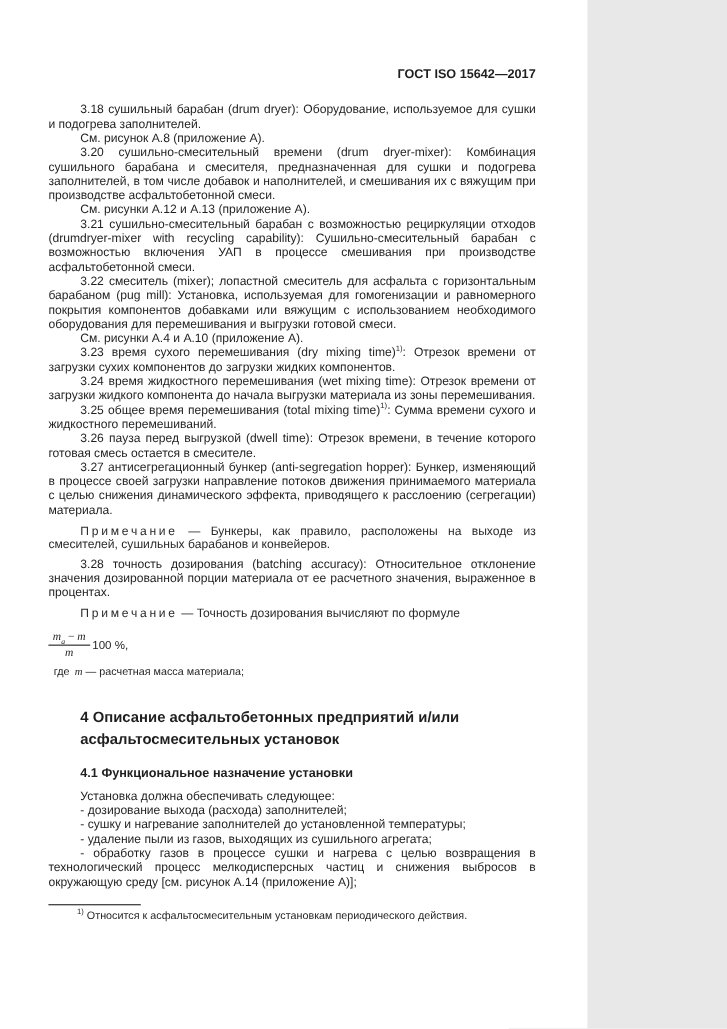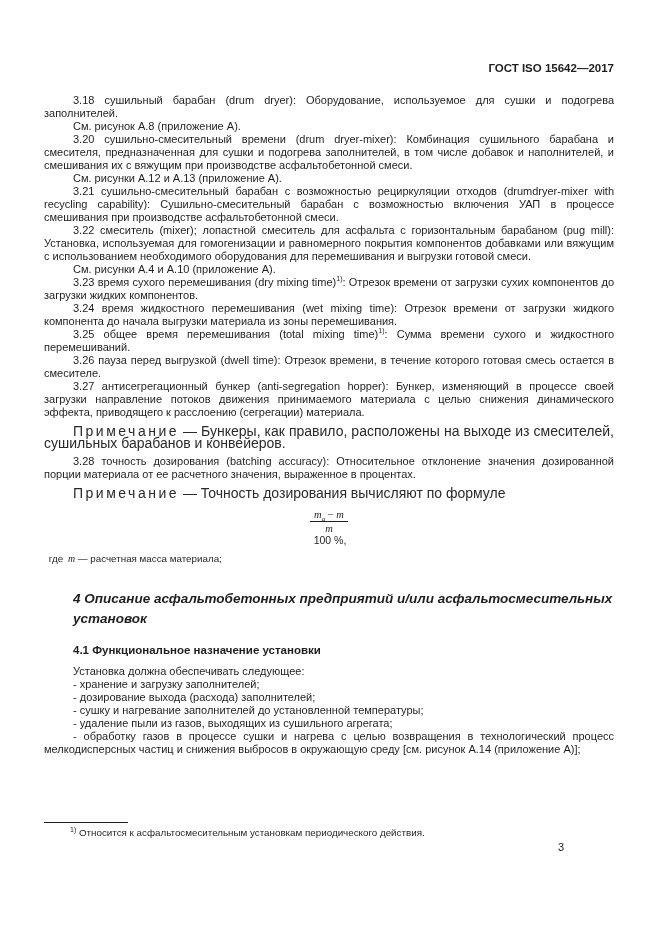--- a/index.html
+++ b/index.html
@@ -1,20 +1,20 @@
 <!DOCTYPE html>
 <html><head>
 <meta charset="utf-8">
 <style>
   * { margin:0; padding:0; box-sizing:border-box; }
   html,body { background:#e8e8e8; }
   body { font-family:"Liberation Sans", sans-serif; }
   .page {
     position:relative;
-    width:661px; height:935px;
+    width:534px; height:935px;
     background:#ffffff;
     color:#1f1f1f;
     overflow:hidden;
   }
   .content {
     position:absolute;
     left:44px; right:47px; top:62px;
   }
   .running-header {
     text-align:right;
@@ -23,37 +23,36 @@
     margin-bottom:20px;
   }
   p.body {
     font-size:11px;
     line-height:13px;
     text-align:justify;
     text-indent:29px;
     margin:0;
   }
   p.note {
-    font-size:14px;
+    font-size:11px;
     line-height:12px;
     text-align:justify;
     text-indent:29px;
     margin:6px 0;
     color:#2a2a2a;
   }
   .sp { letter-spacing:2.5px; }
   sup { font-size:7px; vertical-align:super; line-height:0; }
   b { font-weight:normal; }
 
   .formula-row {
     display:flex;
     align-items:center;
     margin:10px 0 6px;
     font-size:10.5px;
-    flex-direction:column;
   }
   .frac {
     display:inline-flex;
     flex-direction:column;
     align-items:center;
     text-align:center;
     font-family:"Liberation Serif", serif;
   }
   .frac .num {
     border-bottom:1px solid #1f1f1f;
@@ -81,21 +80,20 @@
   .where-line { margin:0; }
   .where-label { display:inline-block; width:24px;text-align:center; }
   .where-line.indent2 { padding-left:24px; }
 
   h2.sec-heading {
     font-size:13.5px;
     font-weight:bold;
     line-height:20px;
     padding-left:29px;
     margin:24px 0 0;
-    font-style:italic;
   }
   h3.sub-heading {
     font-size:11.5px;
     font-weight:bold;
     margin:15px 0 9px;
     padding-left:29px;
   }
 
   .footnote {
     position:absolute;
@@ -156,21 +154,20 @@
     <div class="where-block">
       <p class="where-line"><span class="where-label">где</span><i>m</i><sub></sub> <span>— расчетная масса материала;</span></p>
     </div>
 
     <h2 class="sec-heading">4 Описание асфальтобетонных предприятий и/или асфальтосмесительных установок</h2>
 
     <h3 class="sub-heading">4.1 Функциональное назначение установки</h3>
 
     <div>
         <p class="body">Установка должна обеспечивать следующее:</p>
-        <p class="body">- хранение и загрузку заполнителей;</p>
         <p class="body">- дозирование выхода (расхода) заполнителей;</p>
         <p class="body">- сушку и нагревание заполнителей до установленной температуры;</p>
         <p class="body">- удаление пыли из газов, выходящих из сушильного агрегата;</p>
         <p class="body">- обработку газов в процессе сушки и нагрева с целью возвращения в технологический процесс мелкодисперсных частиц и снижения выбросов в окружающую среду [см. рисунок А.14 (приложение А)];</p>
       </div>
 
   </div>
 
   <div class="footnote">
     <div class="footnote-rule"></div>

